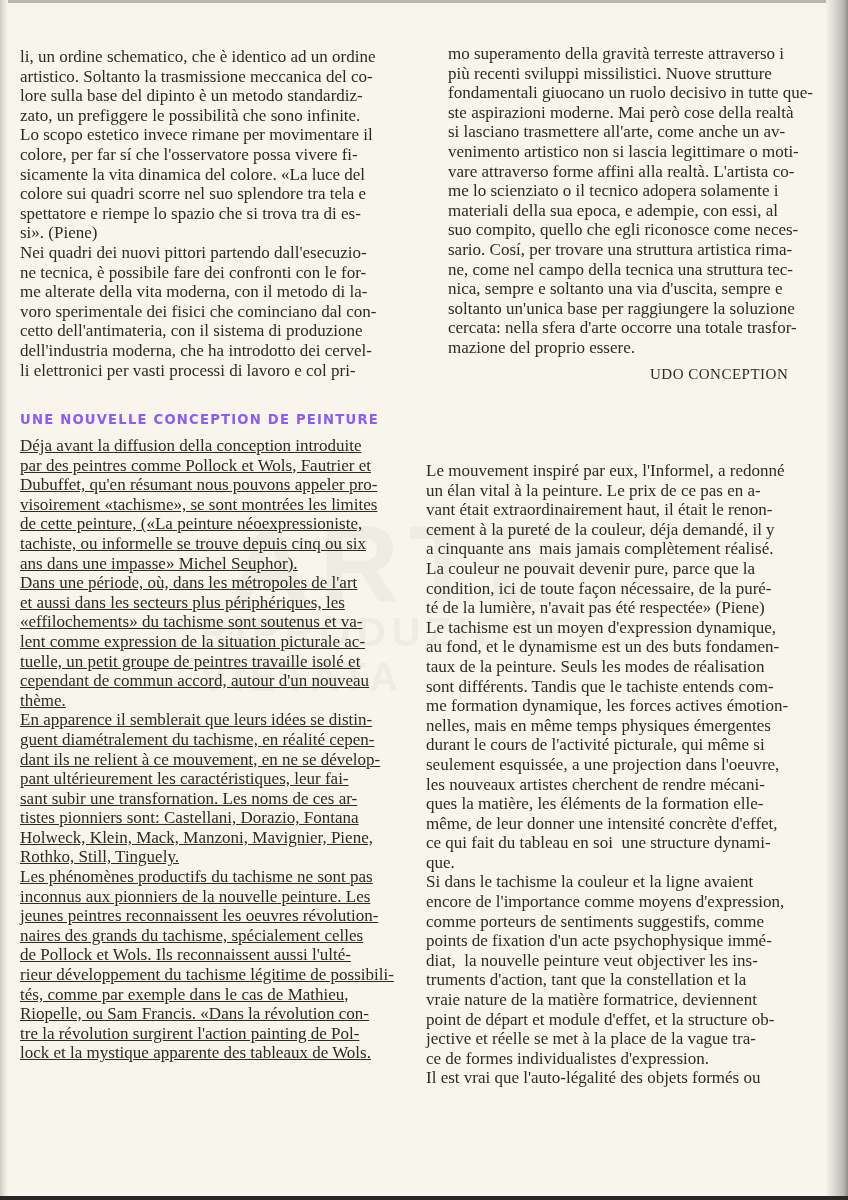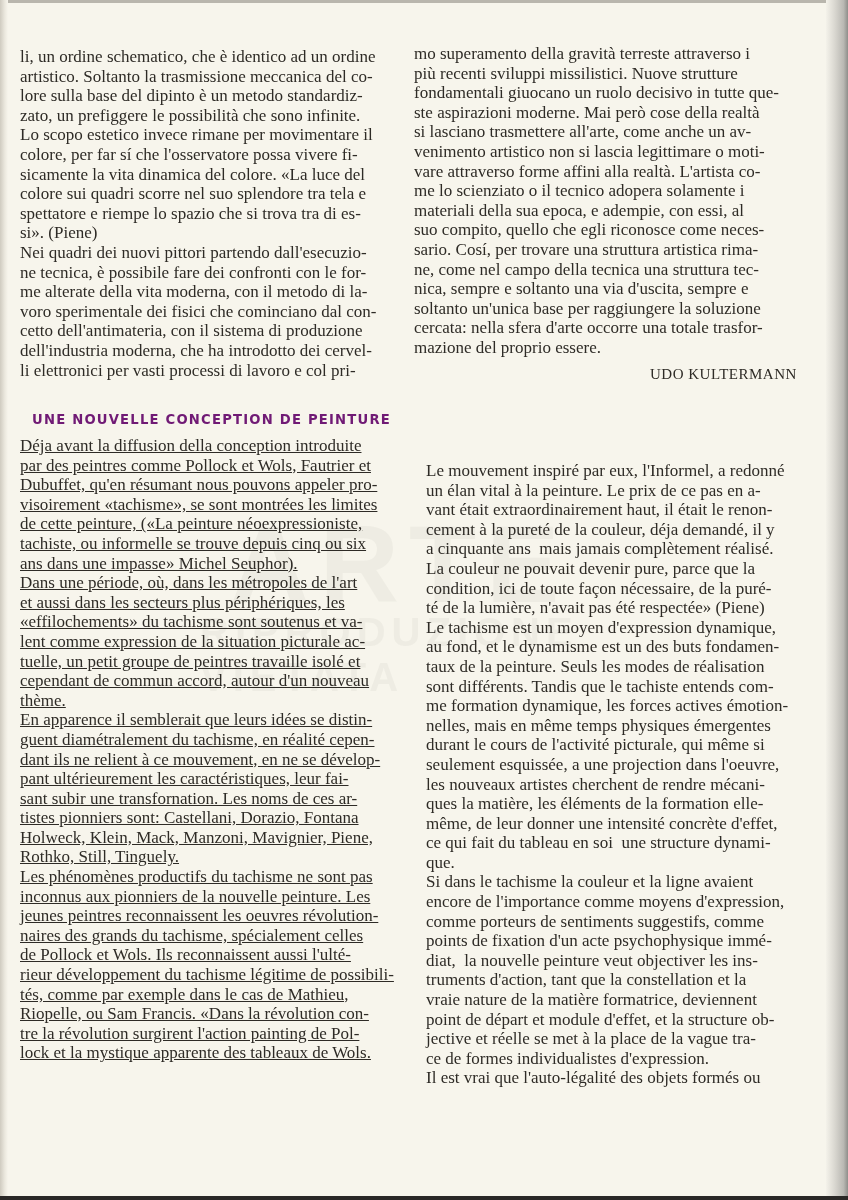--- a/index.html
+++ b/index.html
@@ -37,49 +37,49 @@
     .watermark .w1 { position: absolute; left: 30px; top: 0; font-size: 110px; letter-spacing: 10px; }
     .watermark .w2 { position: absolute; left: 0; top: 110px; font-size: 40px; letter-spacing: 6px; }
     .col {
       position: absolute;
       font-size: 17px;
       line-height: 19.6px;
       white-space: pre;
     }
     .col .line { display: block; height: 19.6px; }
     #col-top-left { left: 20px; top: 47px; }
-    #col-top-right { left: 414px; top: 44px; }
+    #col-top-right { left: 448px; top: 44px; }
     #col-bottom-left { left: 20px; top: 436px; text-decoration: underline; }
     #col-bottom-right { left: 426px; top: 461px; }
     .signature {
       position: absolute; left: 650px; top: 366px;
       font-size: 15px; letter-spacing: 0.5px;
     }
     .heading {
       position: absolute; left: 20px; top: 412px;
       font-family: "DejaVu Sans", sans-serif; font-weight: bold;
-      font-size: 13.2px; letter-spacing: 1.2px; color: #701a75; margin-left: 12px;
+      font-size: 13.2px; letter-spacing: 1.2px; color: #8b5cf6;
     }
   </style>
 </head>
 <body>
 
 <div class="page">
   <div class="top-edge"></div>
   <div class="left-edge"></div>
   <div class="right-edge"></div>
   <div class="bottom-edge"></div>
 
   <div class="watermark">
     <span class="w1">ARTE</span>
     <span class="w2">RIPRODUZIONE VIETATA</span>
   </div>
 
   <div class="col" id="col-top-left"><span class="line">li, un ordine schematico, che è identico ad un ordine</span><span class="line">artistico. Soltanto la trasmissione meccanica del co-</span><span class="line">lore sulla base del dipinto è un metodo standardiz-</span><span class="line">zato, un prefiggere le possibilità che sono infinite.</span><span class="line">Lo scopo estetico invece rimane per movimentare il</span><span class="line">colore, per far sí che l'osservatore possa vivere fi-</span><span class="line">sicamente la vita dinamica del colore. «La luce del</span><span class="line">colore sui quadri scorre nel suo splendore tra tela e</span><span class="line">spettatore e riempe lo spazio che si trova tra di es-</span><span class="line">si». (Piene)</span><span class="line">Nei quadri dei nuovi pittori partendo dall'esecuzio-</span><span class="line">ne tecnica, è possibile fare dei confronti con le for-</span><span class="line">me alterate della vita moderna, con il metodo di la-</span><span class="line">voro sperimentale dei fisici che cominciano dal con-</span><span class="line">cetto dell'antimateria, con il sistema di produzione</span><span class="line">dell'industria moderna, che ha introdotto dei cervel-</span><span class="line">li elettronici per vasti processi di lavoro e col pri-</span></div>
   <div class="col" id="col-top-right"><span class="line">mo superamento della gravità terreste attraverso i</span><span class="line">più recenti sviluppi missilistici. Nuove strutture</span><span class="line">fondamentali giuocano un ruolo decisivo in tutte que-</span><span class="line">ste aspirazioni moderne. Mai però cose della realtà</span><span class="line">si lasciano trasmettere all'arte, come anche un av-</span><span class="line">venimento artistico non si lascia legittimare o moti-</span><span class="line">vare attraverso forme affini alla realtà. L'artista co-</span><span class="line">me lo scienziato o il tecnico adopera solamente i</span><span class="line">materiali della sua epoca, e adempie, con essi, al</span><span class="line">suo compito, quello che egli riconosce come neces-</span><span class="line">sario. Cosí, per trovare una struttura artistica rima-</span><span class="line">ne, come nel campo della tecnica una struttura tec-</span><span class="line">nica, sempre e soltanto una via d'uscita, sempre e</span><span class="line">soltanto un'unica base per raggiungere la soluzione</span><span class="line">cercata: nella sfera d'arte occorre una totale trasfor-</span><span class="line">mazione del proprio essere.</span></div>
 
-  <div class="signature">UDO KULTERMANN</div>
+  <div class="signature">UDO CONCEPTION</div>
 
   <div class="heading">UNE NOUVELLE CONCEPTION DE PEINTURE</div>
 
   <div class="col" id="col-bottom-left"><span class="line">Déja avant la diffusion della conception introduite</span><span class="line">par des peintres comme Pollock et Wols, Fautrier et</span><span class="line">Dubuffet, qu'en résumant nous pouvons appeler pro-</span><span class="line">visoirement «tachisme», se sont montrées les limites</span><span class="line">de cette peinture, («La peinture néoexpressioniste,</span><span class="line">tachiste, ou informelle se trouve depuis cinq ou six</span><span class="line">ans dans une impasse» Michel Seuphor).</span><span class="line">Dans une période, où, dans les métropoles de l'art</span><span class="line">et aussi dans les secteurs plus périphériques, les</span><span class="line">«effilochements» du tachisme sont soutenus et va-</span><span class="line">lent comme expression de la situation picturale ac-</span><span class="line">tuelle, un petit groupe de peintres travaille isolé et</span><span class="line">cependant de commun accord, autour d'un nouveau</span><span class="line">thème.</span><span class="line">En apparence il semblerait que leurs idées se distin-</span><span class="line">guent diamétralement du tachisme, en réalité cepen-</span><span class="line">dant ils ne relient à ce mouvement, en ne se dévelop-</span><span class="line">pant ultérieurement les caractéristiques, leur fai-</span><span class="line">sant subir une transfornation. Les noms de ces ar-</span><span class="line">tistes pionniers sont: Castellani, Dorazio, Fontana</span><span class="line">Holweck, Klein, Mack, Manzoni, Mavignier, Piene,</span><span class="line">Rothko, Still, Tinguely.</span><span class="line">Les phénomènes productifs du tachisme ne sont pas</span><span class="line">inconnus aux pionniers de la nouvelle peinture. Les</span><span class="line">jeunes peintres reconnaissent les oeuvres révolution-</span><span class="line">naires des grands du tachisme, spécialement celles</span><span class="line">de Pollock et Wols. Ils reconnaissent aussi l'ulté-</span><span class="line">rieur développement du tachisme légitime de possibili-</span><span class="line">tés, comme par exemple dans le cas de Mathieu,</span><span class="line">Riopelle, ou Sam Francis. «Dans la révolution con-</span><span class="line">tre la révolution surgirent l'action painting de Pol-</span><span class="line">lock et la mystique apparente des tableaux de Wols.</span></div>
   <div class="col" id="col-bottom-right"><span class="line">Le mouvement inspiré par eux, l'Informel, a redonné</span><span class="line">un élan vital à la peinture. Le prix de ce pas en a-</span><span class="line">vant était extraordinairement haut, il était le renon-</span><span class="line">cement à la pureté de la couleur, déja demandé, il y</span><span class="line">a cinquante ans  mais jamais complètement réalisé.</span><span class="line">La couleur ne pouvait devenir pure, parce que la</span><span class="line">condition, ici de toute façon nécessaire, de la puré-</span><span class="line">té de la lumière, n'avait pas été respectée» (Piene)</span><span class="line">Le tachisme est un moyen d'expression dynamique,</span><span class="line">au fond, et le dynamisme est un des buts fondamen-</span><span class="line">taux de la peinture. Seuls les modes de réalisation</span><span class="line">sont différents. Tandis que le tachiste entends com-</span><span class="line">me formation dynamique, les forces actives émotion-</span><span class="line">nelles, mais en même temps physiques émergentes</span><span class="line">durant le cours de l'activité picturale, qui même si</span><span class="line">seulement esquissée, a une projection dans l'oeuvre,</span><span class="line">les nouveaux artistes cherchent de rendre mécani-</span><span class="line">ques la matière, les éléments de la formation elle-</span><span class="line">même, de leur donner une intensité concrète d'effet,</span><span class="line">ce qui fait du tableau en soi  une structure dynami-</span><span class="line">que.</span><span class="line">Si dans le tachisme la couleur et la ligne avaient</span><span class="line">encore de l'importance comme moyens d'expression,</span><span class="line">comme porteurs de sentiments suggestifs, comme</span><span class="line">points de fixation d'un acte psychophysique immé-</span><span class="line">diat,  la nouvelle peinture veut objectiver les ins-</span><span class="line">truments d'action, tant que la constellation et la</span><span class="line">vraie nature de la matière formatrice, deviennent</span><span class="line">point de départ et module d'effet, et la structure ob-</span><span class="line">jective et réelle se met à la place de la vague tra-</span><span class="line">ce de formes individualistes d'expression.</span><span class="line">Il est vrai que l'auto-légalité des objets formés ou</span></div>
 </div>
 
 </body></html>

